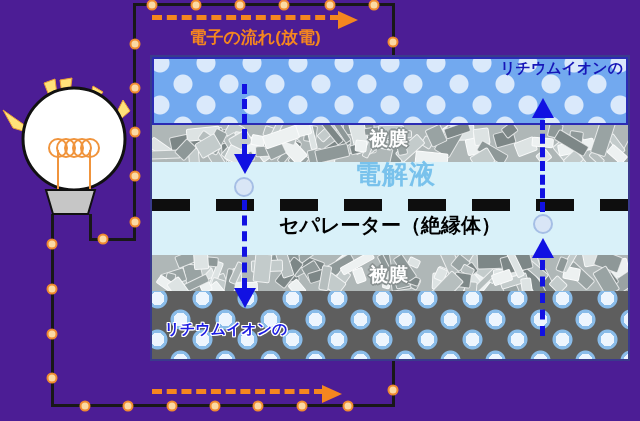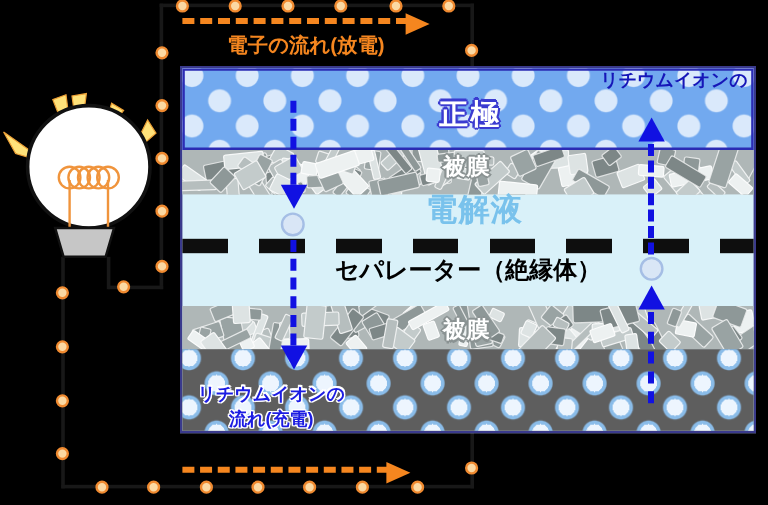--- a/index.html
+++ b/index.html
@@ -1,16 +1,16 @@
 <!DOCTYPE html>
 <html><head>
 <meta charset="utf-8">
 <style>
   html,body{margin:0;padding:0;background:#fff;}
-  .stage{position:relative;width:640px;height:421px;background:#000000;overflow:hidden;
+  .stage{position:relative;width:640px;height:421px;background:#4c1d95;overflow:hidden;
          font-family:"Liberation Sans","DejaVu Sans",sans-serif;}
   
   .wire{position:absolute;background:#181818;}
   .dot{position:absolute;width:11px;height:11px;border-radius:50%;background:#FBD9A3;
        border:2px solid #F08A30;box-sizing:border-box;transform:translate(-50%,-50%);}
   
   .battery{position:absolute;left:150px;top:55px;width:480px;height:306px;
            border:2px solid #3A3A8C;background:#D9F1F9;box-sizing:border-box;}
   .band{position:absolute;left:0;width:476px;overflow:hidden;}
   .cathode{top:0;height:68px;background-color:#72A9EF;
@@ -314,32 +314,30 @@
         <div class="rub" style="left: 439.786px; top: 17.7546px; width: 26.3723px; height: 14.1595px; background: rgb(153, 163, 163); transform: rotate(239deg);"></div>
         <div class="rub" style="left: 95.7507px; top: 5.35199px; width: 26.5066px; height: 14.6435px; background: rgb(195, 203, 203); transform: rotate(276deg);"></div>
         <div class="rub" style="left: 344.508px; top: 1.63251px; width: 32.4923px; height: 6.36543px; background: rgb(221, 227, 227); transform: rotate(244deg);"></div>
         <div class="rub" style="left: 156.106px; top: 16.1764px; width: 14.5577px; height: 8.91479px; background: rgb(125, 135, 135); transform: rotate(343deg);"></div>
         <div class="rub" style="left: 161.337px; top: 18.2676px; width: 22.8571px; height: 8.47367px; background: rgb(182, 190, 190); transform: rotate(280deg);"></div>
         <div class="rub" style="left: 186.841px; top: 4.44938px; width: 34.3597px; height: 6.70564px; background: rgb(237, 241, 241); transform: rotate(151deg);"></div>
       </div>
     <div class="band anode"></div>
     <div class="sep-line"></div>
 
-    <div class="lbl lbl-cathode">正極</div>
     <div class="lbl lbl-coat lbl-coat-top">被膜</div>
     <div class="lbl lbl-separator">セパレーター（絶縁体）</div>
     <div class="lbl lbl-electrolyte">電解液</div>
     <div class="lbl lbl-coat lbl-coat-bottom">被膜</div>
 
     <div class="lbl lbl-ion-dis">
       <div>リチウムイオンの</div>
     </div>
     <div class="lbl lbl-ion-chg">
       <div>リチウムイオンの</div>
-      <div>流れ(充電)</div>
     </div>
   </div>
 
   <div class="vdash" style="left:242px;top:84px;height:70px;"></div>
   <div class="arr-down" style="left:234px;top:154px;"></div>
   <div class="ion" style="left:234px;top:177px;"></div>
   <div class="vdash" style="left:242px;top:200px;height:88px;"></div>
   <div class="arr-down" style="left:234px;top:288px;"></div>
 
   <div class="arr-up" style="left:532px;top:98px;"></div>

